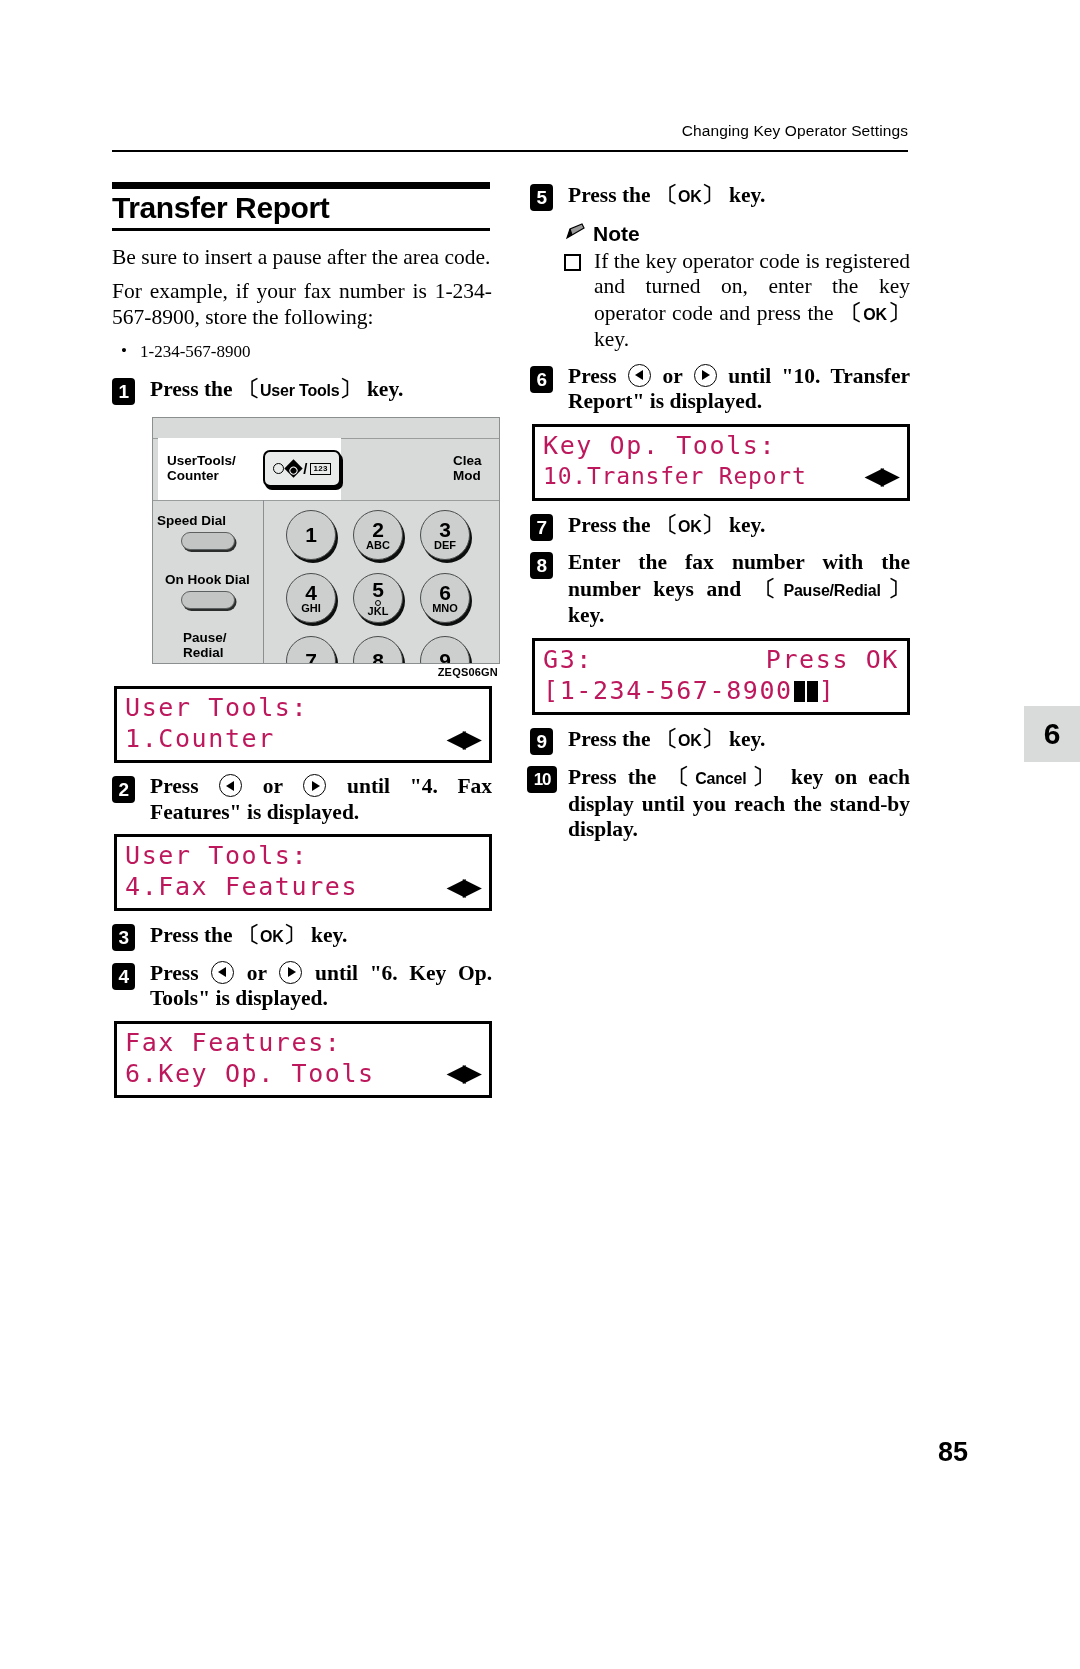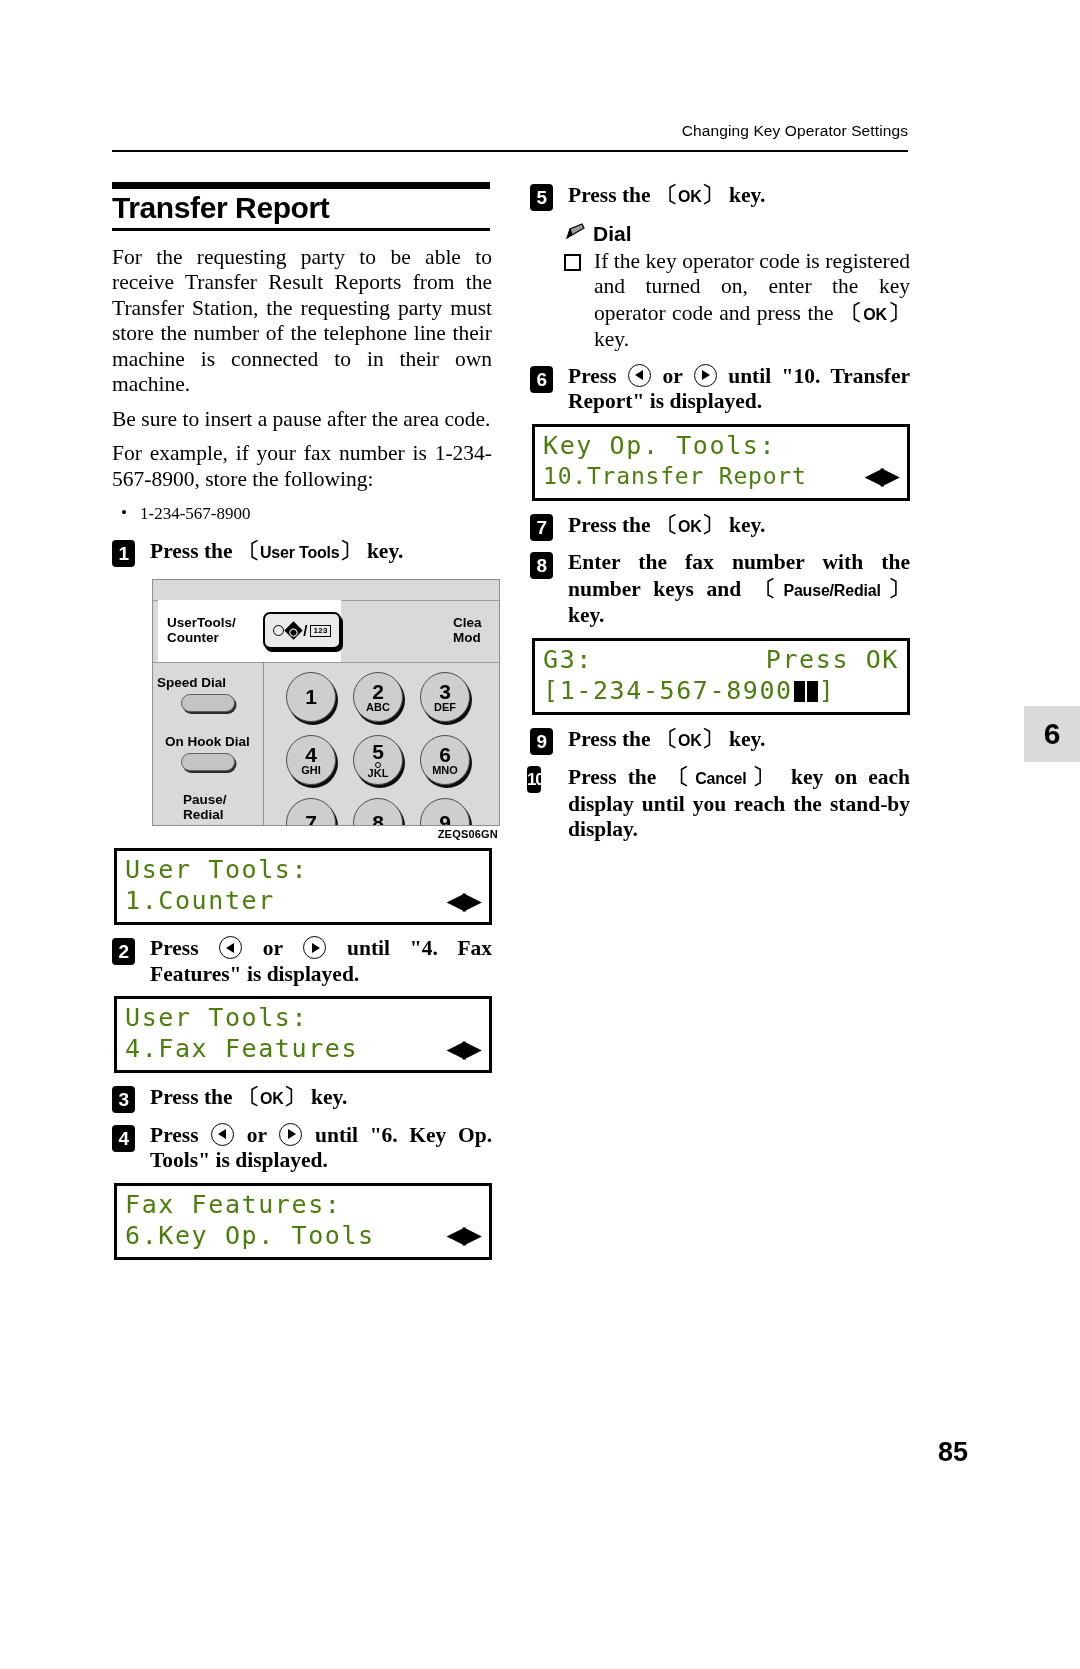--- a/index.html
+++ b/index.html
@@ -113,21 +113,21 @@
     border-radius: 4px;
     color: #fff;
     font-family: "Liberation Sans", sans-serif;
     font-weight: bold;
     font-size: 19px;
     line-height: 27px;
     text-align: center;
     letter-spacing: -0.5px;
   }
   .step-badge.wide {
-    width: 14px;
+    width: 30px;
     left: -3px;
     font-size: 17px;
     letter-spacing: -1.2px;
   }
   .step-text {
     font-family: "Liberation Serif", serif;
     font-weight: bold;
     font-size: 21.5px;
     line-height: 25.5px;
     text-align: justify;
@@ -177,21 +177,21 @@
     margin: 8px 0 10px 2px;
     position: relative;
     box-sizing: border-box;
   }
   .lcd-line {
     font-family: "DejaVu Sans Mono", monospace;
     font-size: 25px;
     line-height: 31px;
     letter-spacing: 1.6px;
     white-space: pre;
-    color: #4d7c0f;
+    color: #be185d;
   }
   .lcd-row {
     display: flex;
     align-items: center;
     justify-content: space-between;
     text-align: right;
   }
   .lcd-arrows {
     font-size: 25px;
     line-height: 26px;
@@ -407,21 +407,20 @@
 
 <div class="running-header">Changing Key Operator Settings</div>
 <div class="header-rule"></div>
 
 <div class="col col-left">
 
   <div class="title-rule-top"></div>
   <h1 class="section-title">Transfer Report</h1>
   <div class="title-rule-bottom"></div>
 
-  <p class="body">For the requesting party to be able to receive Transfer Result Reports from the Transfer Station, the requesting party must store the number of the telephone line their machine is connected to in their own machine.</p>
   <p class="body">Be sure to insert a pause after the area code.</p>
   <p class="body">For example, if your fax number is 1-234-567-8900, store the following:</p>
 
   <ul class="bullets">
     <li>1-234-567-8900</li>
   </ul>
 
   <div class="step">
     <span class="step-badge">1</span>
     <div class="step-text"><span>Press the</span> <span class="brk">〔</span><span class="keycap">User Tools</span><span class="brk">〕</span> <span>key.</span></div>
@@ -543,21 +542,21 @@
 
   <div class="note-block">
     <div class="note-head">
       <span class="pencil-icon">
         <svg width="22" height="18" viewBox="0 0 22 18" aria-hidden="true">
           <polygon points="3,15 6,6 18,1 20,5 8,12" fill="#9a9a9a" stroke="#000" stroke-width="1.2"></polygon>
           <polygon points="3,15 6,6 8,12" fill="#000"></polygon>
           <line x1="6" y1="6" x2="8" y2="12" stroke="#000" stroke-width="1.2"></line>
         </svg>
       </span>
-      <span>Dial</span>
+      <span>Note</span>
     </div>
     <div class="note-item">
       <span class="note-sq"></span>
       <span>If the key operator code is registered and turned on, enter the key operator code and press the</span>
       <span class="brk">〔</span><span class="keycap">OK</span><span class="brk">〕</span>
       <span>key.</span>
     </div>
   </div>
 
   <div class="step">

